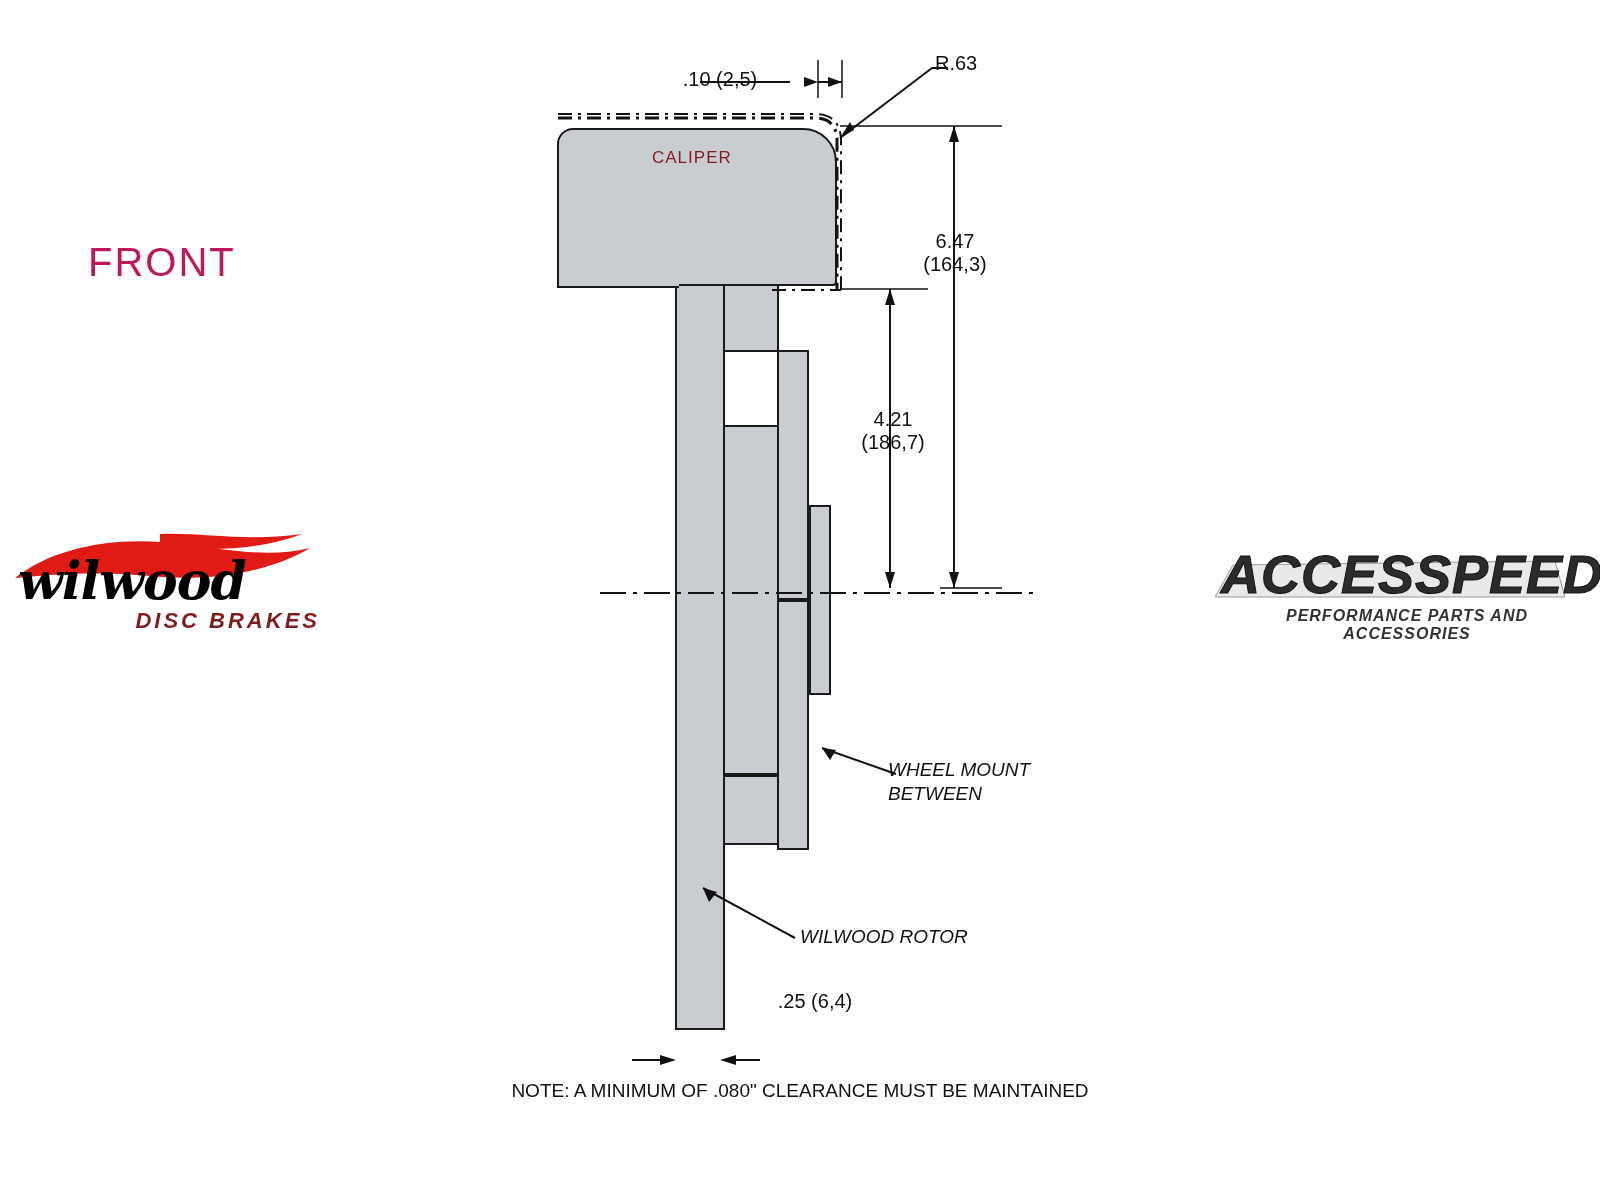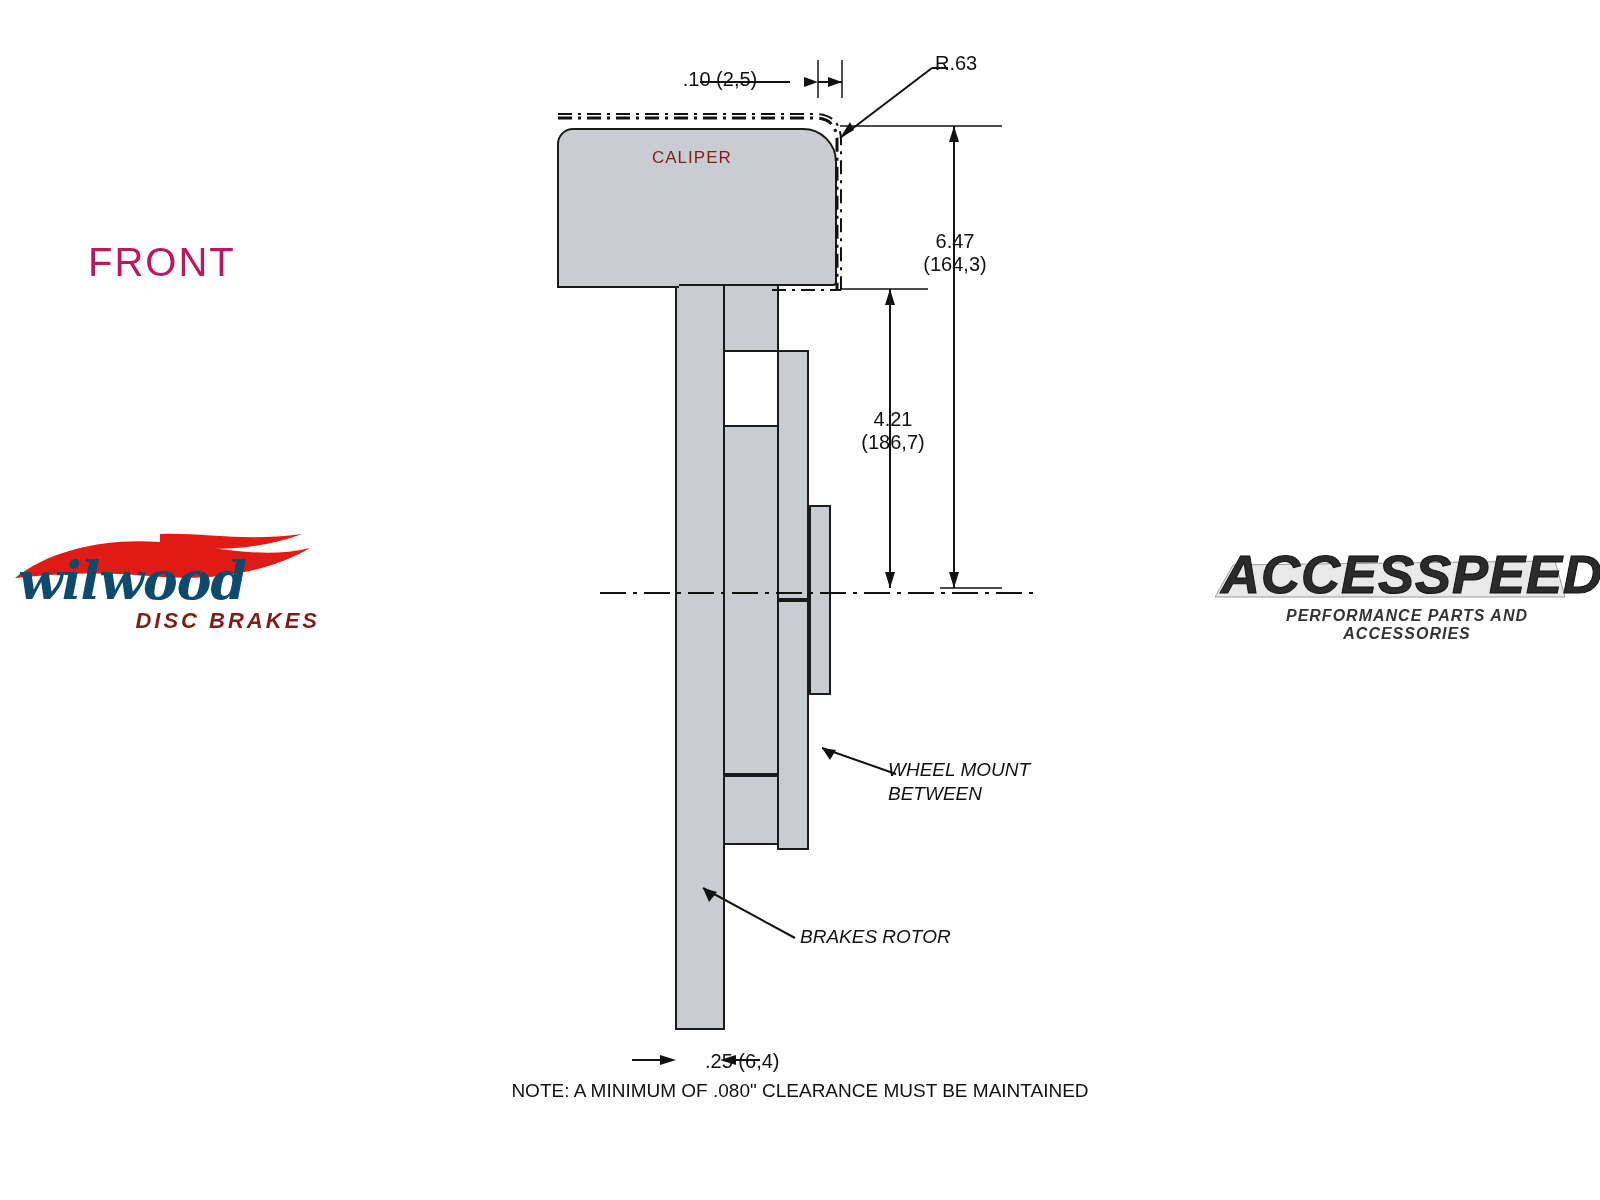--- a/index.html
+++ b/index.html
@@ -61,21 +61,21 @@
     box-sizing: border-box;
   }
 
   
   .wilwood-logo { position: absolute; }
   .ws-word {
     font-family: "DejaVu Serif", serif;
     font-style: italic;
     font-weight: bold;
     font-size: 52px;
-    color: #0c4a6e;
+    color: #000000;
     letter-spacing: -1px;
   }
   .ws-sub {
     font-family: "Liberation Sans", sans-serif;
     font-style: italic;
     font-weight: bold;
     font-size: 22px;
     letter-spacing: 3px;
     color: #7f1d1d;
     text-align: right;
@@ -197,27 +197,27 @@
   </svg>
   <div class="abs leader-text" style="left:888px; top:758px;">
     <div>WHEEL MOUNT</div>
     <div>BETWEEN</div>
   </div>
 
   <svg class="abs" style="left:695px; top:880px;" width="110" height="70">
     <line x1="8" y1="8" x2="100" y2="58" stroke="#111" stroke-width="2"></line>
     <polygon points="8,8 22,12 14,22" fill="#111"></polygon>
   </svg>
-  <div class="abs leader-text" style="left:800px; top:925px;">BRAKES ROTOR</div>
+  <div class="abs leader-text" style="left:800px; top:925px;">WILWOOD ROTOR</div>
 
   <svg class="abs" style="left:620px; top:1040px;" width="230" height="40">
     <line x1="12" y1="20" x2="52" y2="20" stroke="#111" stroke-width="2"></line>
     <polygon points="56,20 40,15 40,25" fill="#111"></polygon>
     <line x1="104" y1="20" x2="140" y2="20" stroke="#111" stroke-width="2"></line>
     <polygon points="100,20 116,15 116,25" fill="#111"></polygon>
   </svg>
-  <div class="abs dim-text" style="left:705px; top:1050px; width:220px; text-align:left;">.25 (6,4)</div>
+  <div class="abs dim-text" style="left:705px; top:990px; width:220px; text-align:center;">.25 (6,4)</div>
 
   <div class="abs note-text" style="left:0px; top:1078px; width:1600px;">
     <div>NOTE: A MINIMUM OF .080" CLEARANCE MUST BE MAINTAINED</div>
   </div>
 
 </div>
 
 </body></html>

